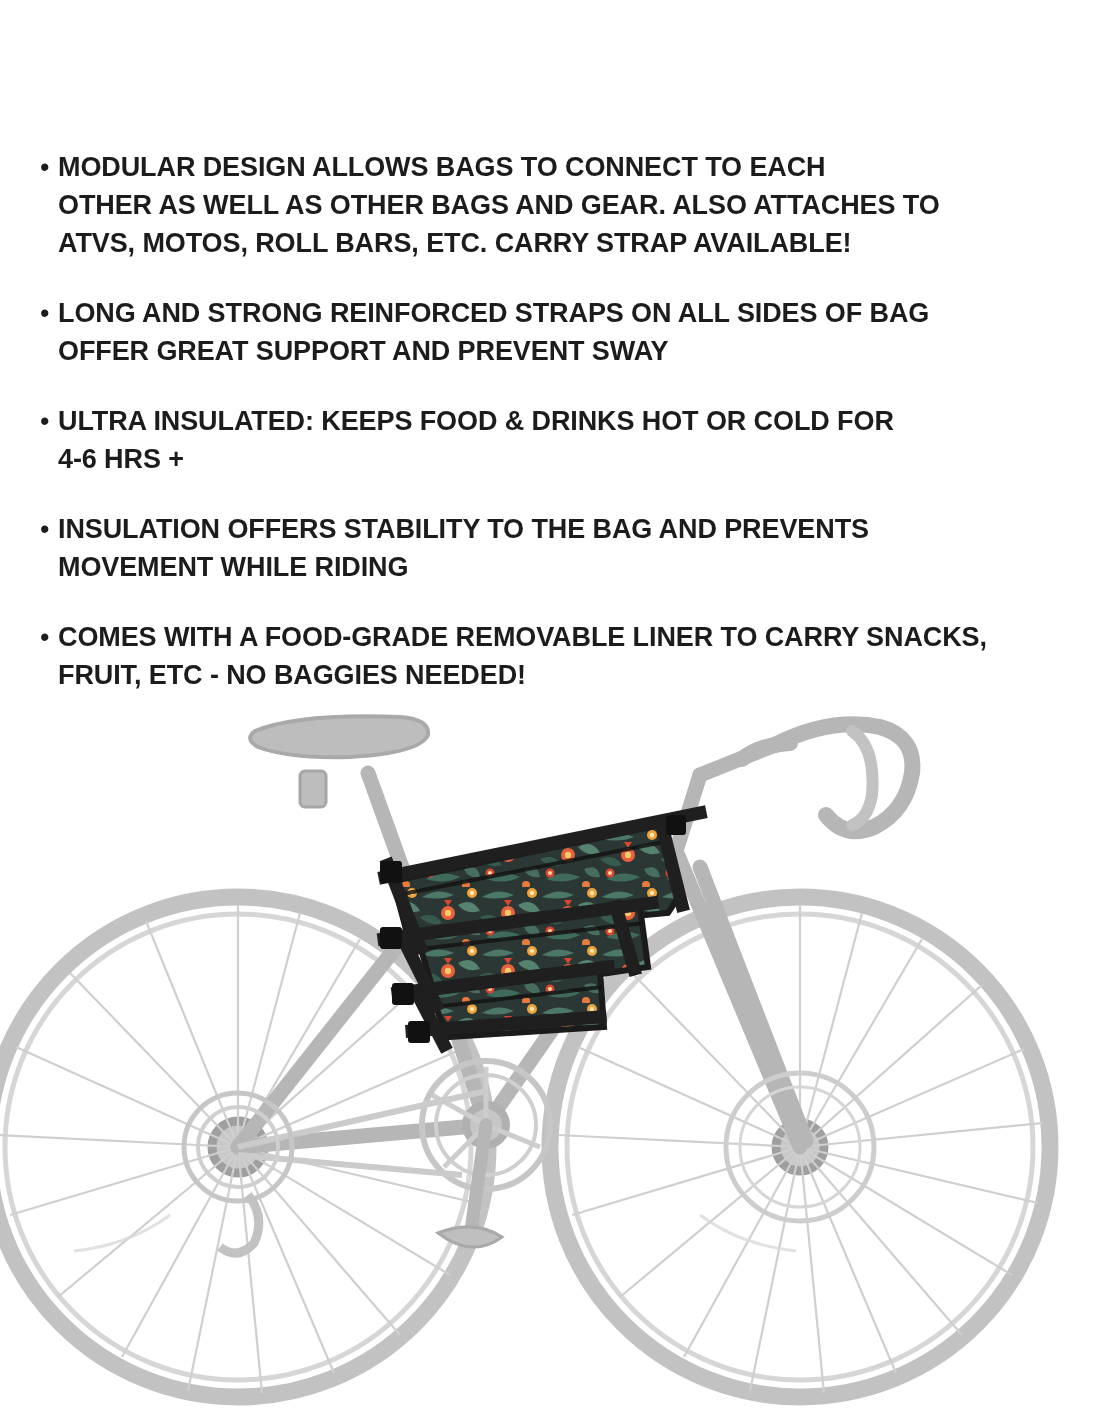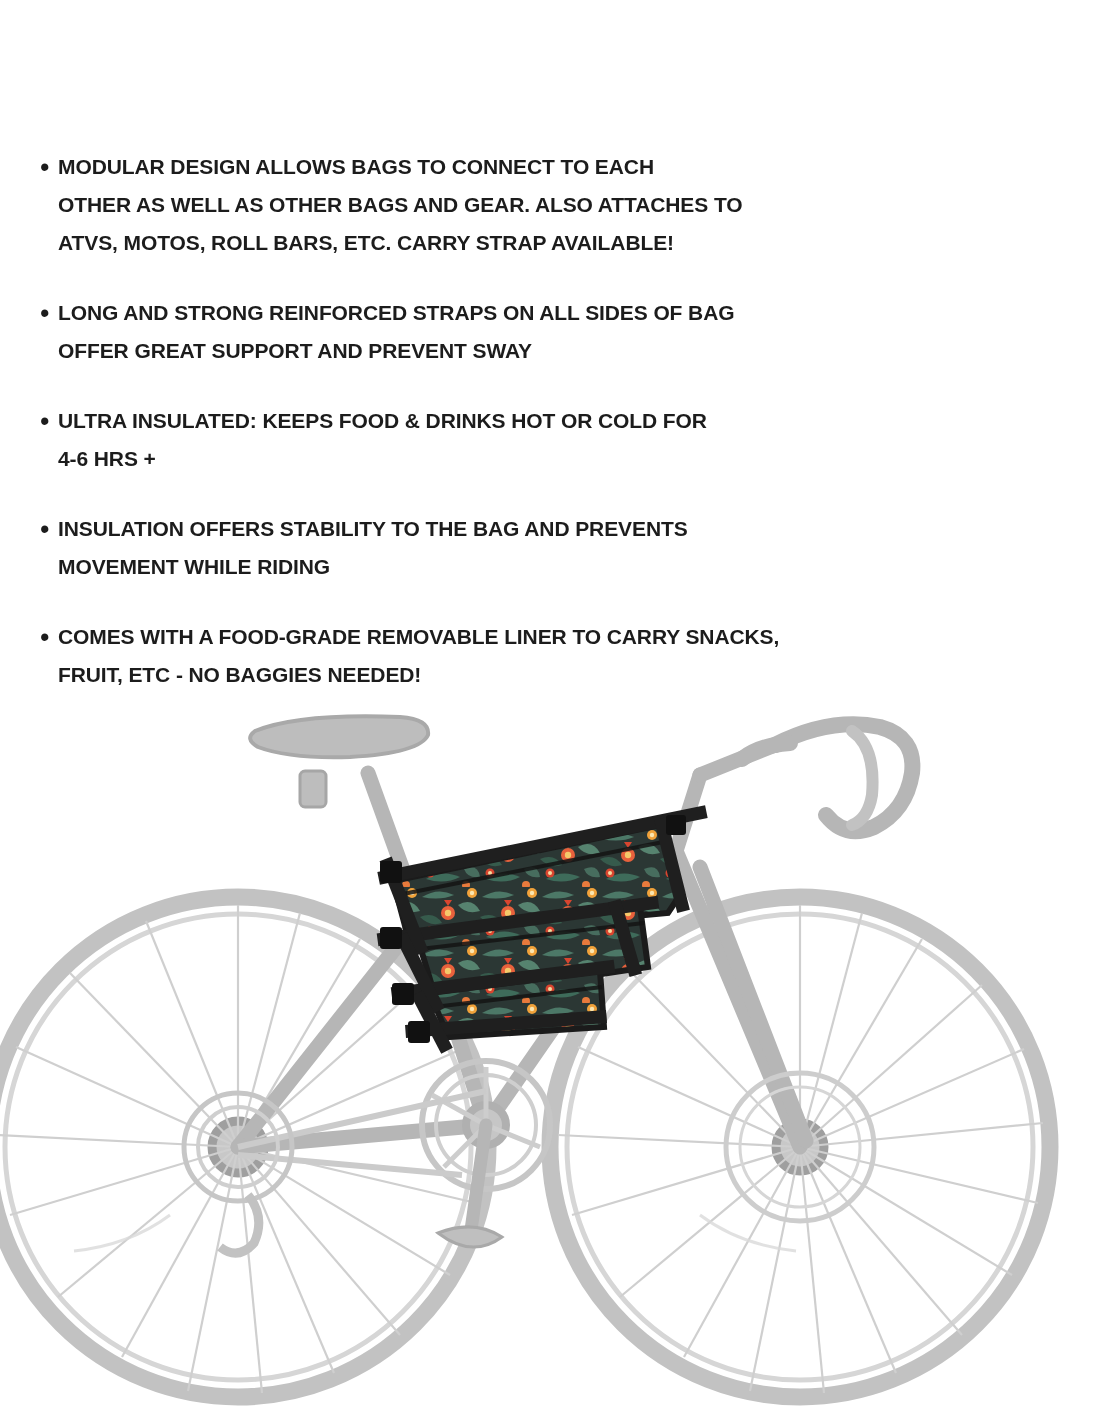--- a/index.html
+++ b/index.html
@@ -40,21 +40,21 @@
   .bullet {
     flex: 0 0 auto;
     width: 18px;
     font-size: 27px;
     line-height: 38px;
     color: #1c1c1c;
     text-align: left;
   }
   .feature-text {
     flex: 1 1 auto;
-    font-size: 21px;
+    font-size: 27px;
     line-height: 38px;
     letter-spacing: -0.1px;
     font-weight: 700;
     color: #1c1c1c;
     white-space: pre-line;
   }
 
   
   .illustration {
     position: absolute;

